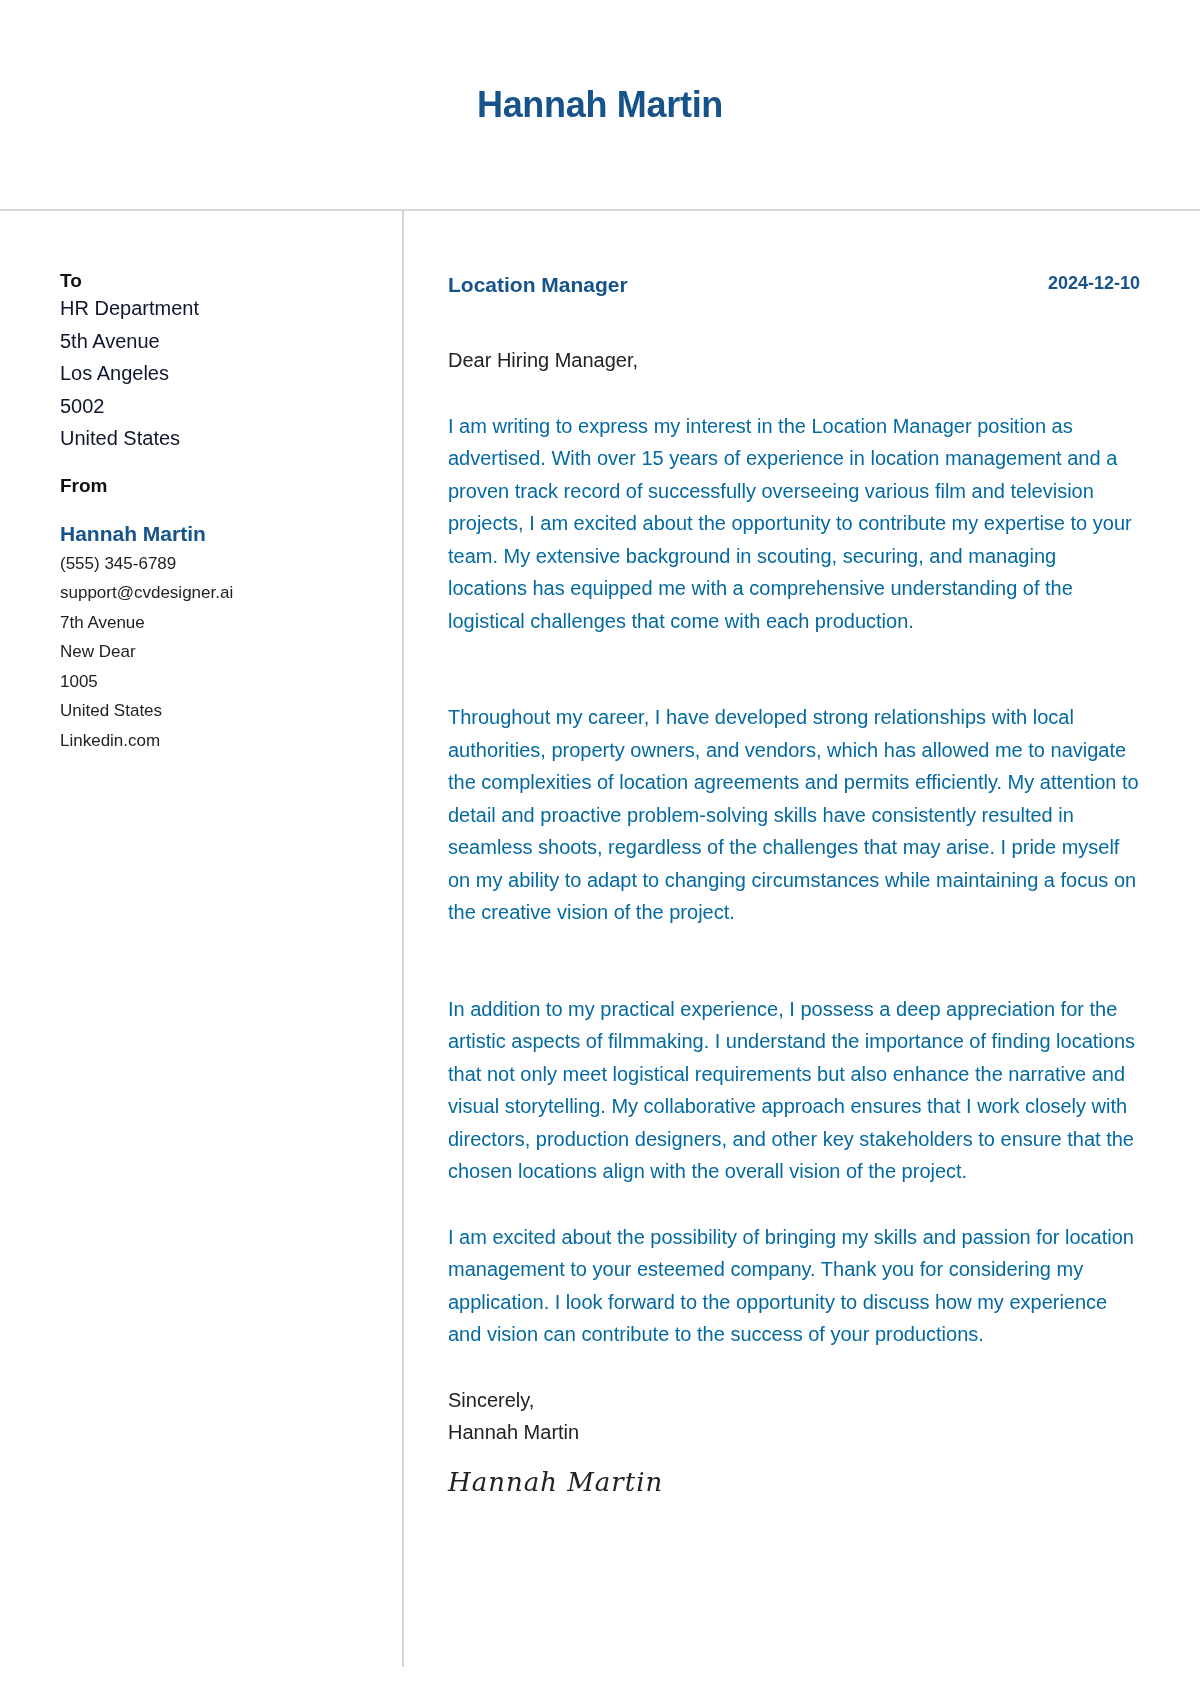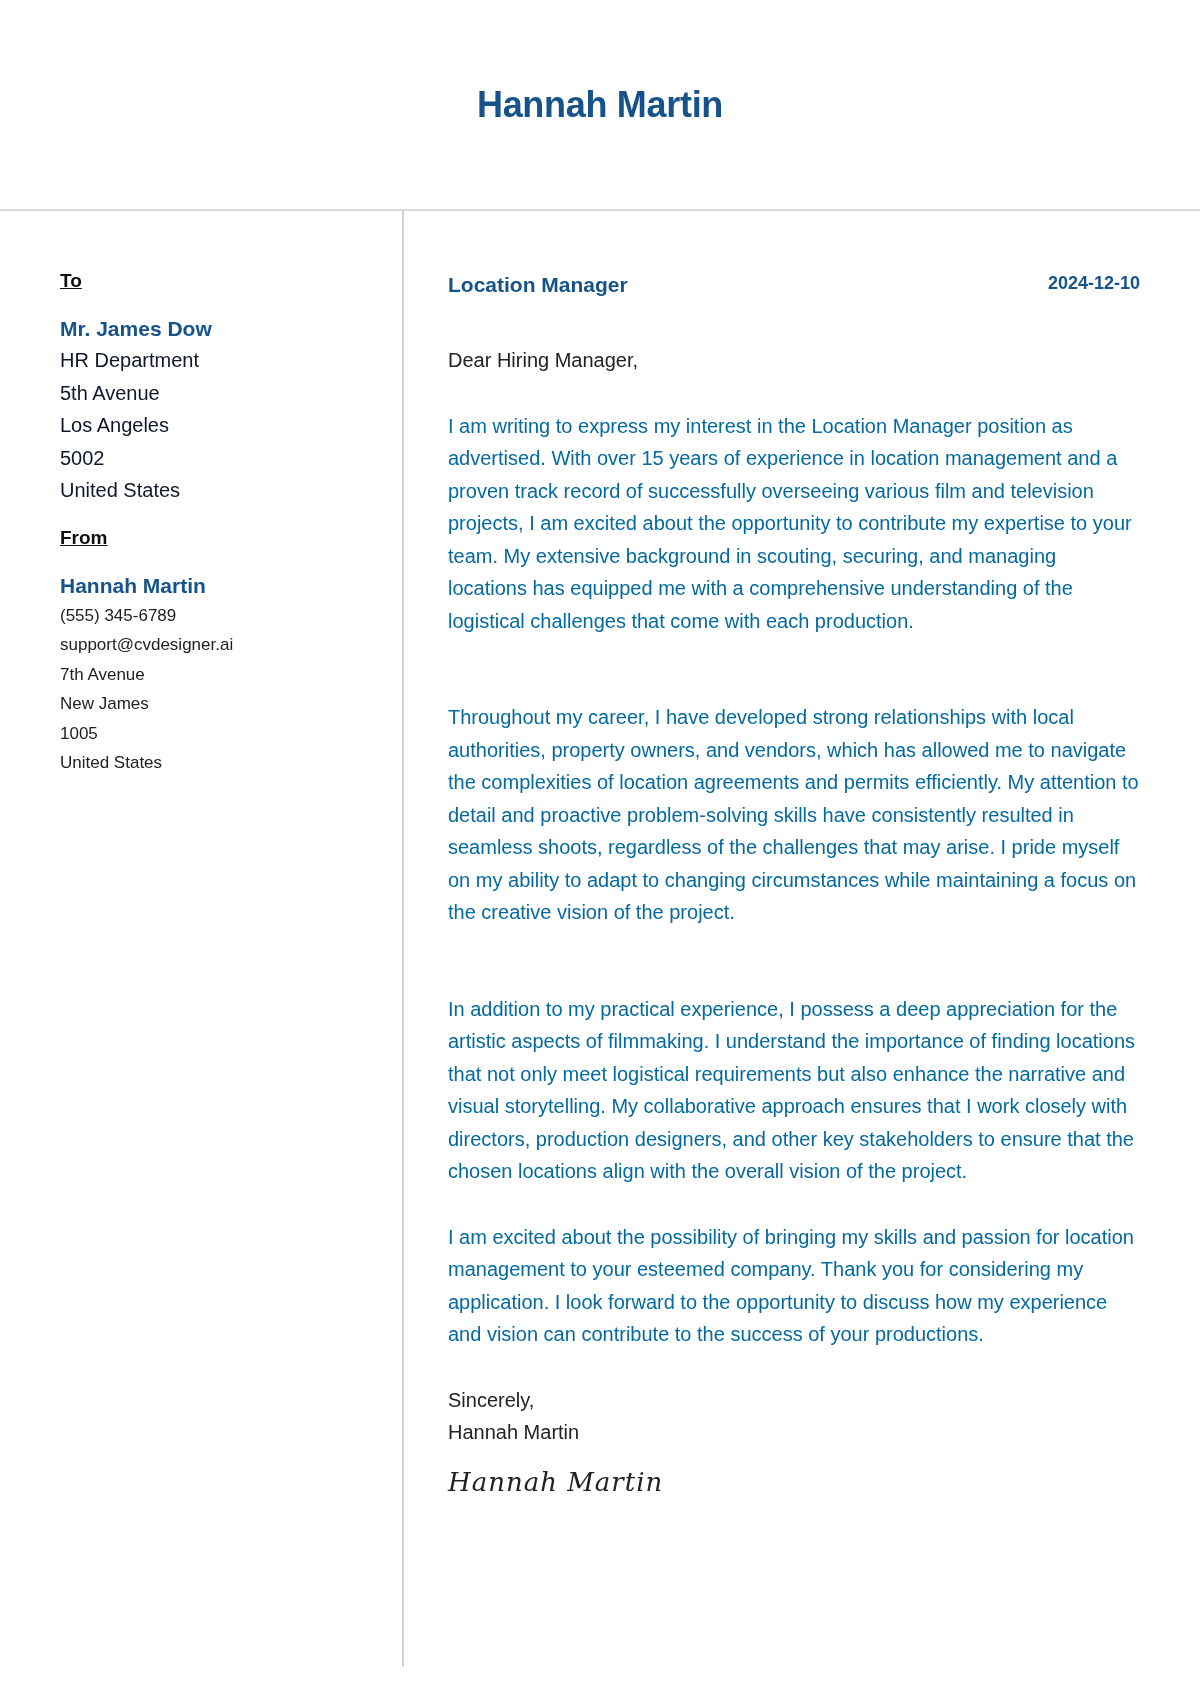--- a/index.html
+++ b/index.html
@@ -5,21 +5,21 @@
     html, body { margin: 0; padding: 0; background: #ffffff; }
     body { width: 1200px; height: 1684px; position: relative; overflow: hidden;
            font-family: "Liberation Sans", sans-serif; color: #222; }
     .header { position: absolute; left: 0; top: 0; width: 1200px; height: 209px;
               border-bottom: 2px solid #d9d9d9; }
     .header-name { position: absolute; left: 0; right: 0; top: 84px; text-align: center;
                    font-size: 36px; font-weight: 600; color: #15538a; letter-spacing: -0.3px; }
     .divider { position: absolute; left: 402px; top: 211px; width: 2px; height: 1456px; background: #d4d4d4; }
 
     .left { position: absolute; left: 60px; top: 270px; width: 320px; }
-    .label { font-size: 19px; font-weight: 600; color: #111; text-decoration: underline; }
+    .label { font-size: 19px; font-weight: 600; color: #111; }
     .left .name { font-size: 21px; font-weight: 600; color: #15538a; margin-top: 22px; line-height: 30px; }
     .to-lines div { font-size: 20px; line-height: 32.5px; color: #0f172a; }
     .from-block { margin-top: 20px; }
     .from-lines div { font-size: 17px; line-height: 29.5px; color: #222; }
 
     .right { position: absolute; left: 448px; top: 270px; width: 692px; }
     .title-row { position: relative; height: 34px; text-align: center; }
     .job-title { font-size: 21px; font-weight: 600; color: #15538a; position: absolute; left: 0; top: 3px; }
     .date { font-size: 18px; font-weight: 600; color: #15538a; position: absolute; right: 0; top: 3px; }
     .greeting { font-size: 20px; line-height: 32.5px; margin-top: 40px; }
@@ -37,40 +37,40 @@
 
 <div class="header">
   <div class="header-name">Hannah Martin</div>
 </div>
 
 <div class="divider"></div>
 
 <div class="left">
   <div>
     <div class="label">To</div>
-    <div class="name">Mr. James Dow</div>
     <div class="to-lines">
       <div>HR Department</div>
       <div>5th Avenue</div>
       <div>Los Angeles</div>
       <div>5002</div>
       <div>United States</div>
     </div>
   </div>
 
   <div class="from-block">
     <div class="label">From</div>
     <div class="name">Hannah Martin</div>
     <div class="from-lines">
       <div>(555) 345-6789</div>
       <div>support@cvdesigner.ai</div>
       <div>7th Avenue</div>
-      <div>New James</div>
+      <div>New Dear</div>
       <div>1005</div>
       <div>United States</div>
+      <div>Linkedin.com</div>
     </div>
   </div>
 </div>
 
 <div class="right">
   <div class="title-row">
     <div class="job-title">Location Manager</div>
     <div class="date">2024-12-10</div>
   </div>
   <div class="greeting">Dear Hiring Manager,</div>

